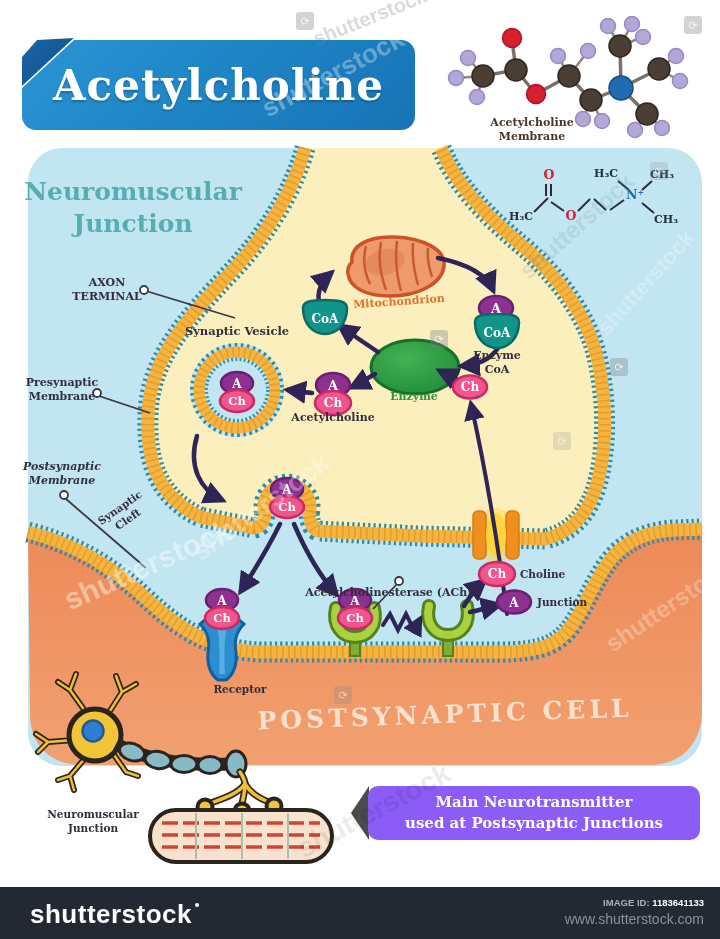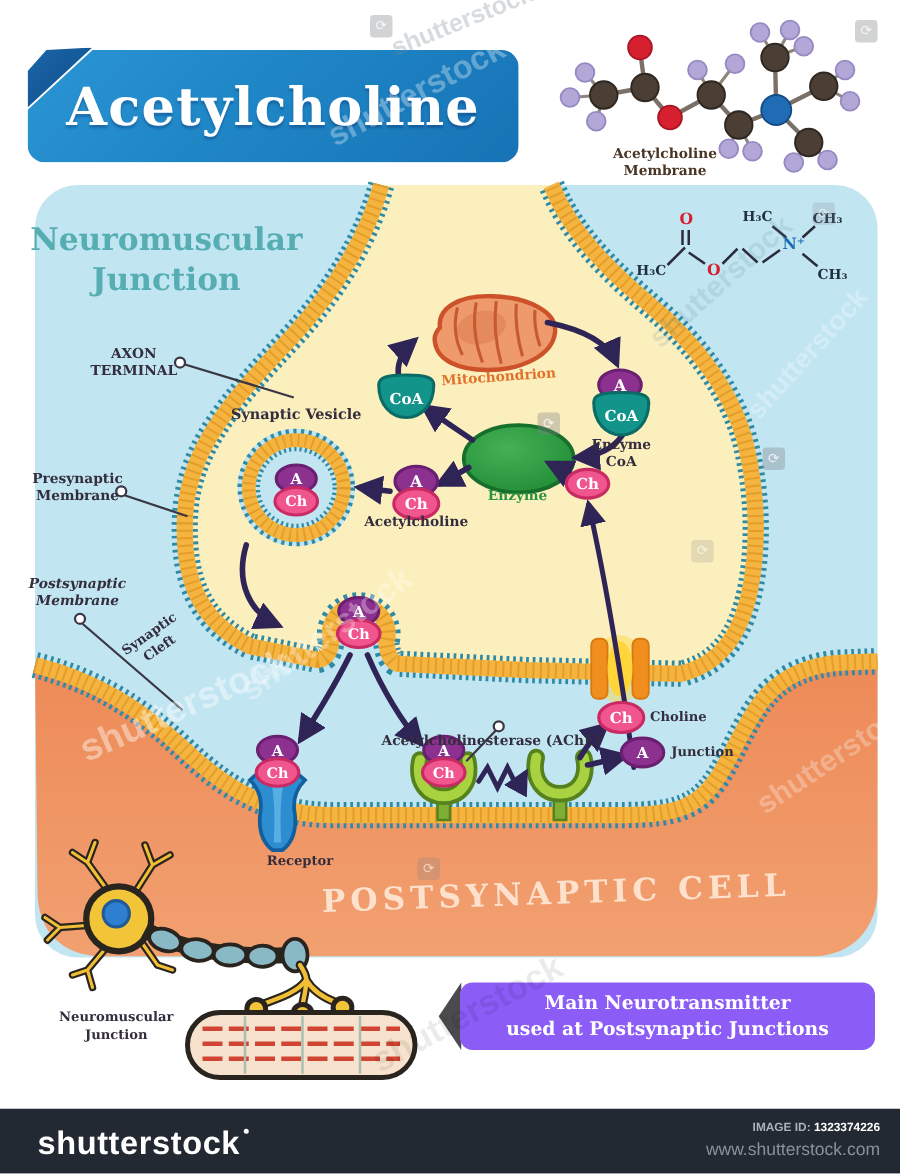--- a/index.html
+++ b/index.html
@@ -463,19 +463,19 @@
 <div class="wm-box" style="left:610px;top:358px;">⟳</div>
 <div class="wm-box" style="left:553px;top:432px;opacity:0.6;">⟳</div>
 <div class="wm-box" style="left:334px;top:686px;opacity:0.7;">⟳</div>
 <div class="wm-box" style="left:650px;top:162px;opacity:0.6;">⟳</div>
 
 <div id="footer">
   <div id="footer-logo">shutterstock</div>
   <div id="footer-right">
     <div id="footer-id">
       <span class="idlabel">IMAGE ID:</span>
-      <span>1323374226</span>
+      <span>1183641133</span>
     </div>
     <div id="footer-url">www.shutterstock.com</div>
   </div>
 </div>
 
 </div>
 
 </body></html>

